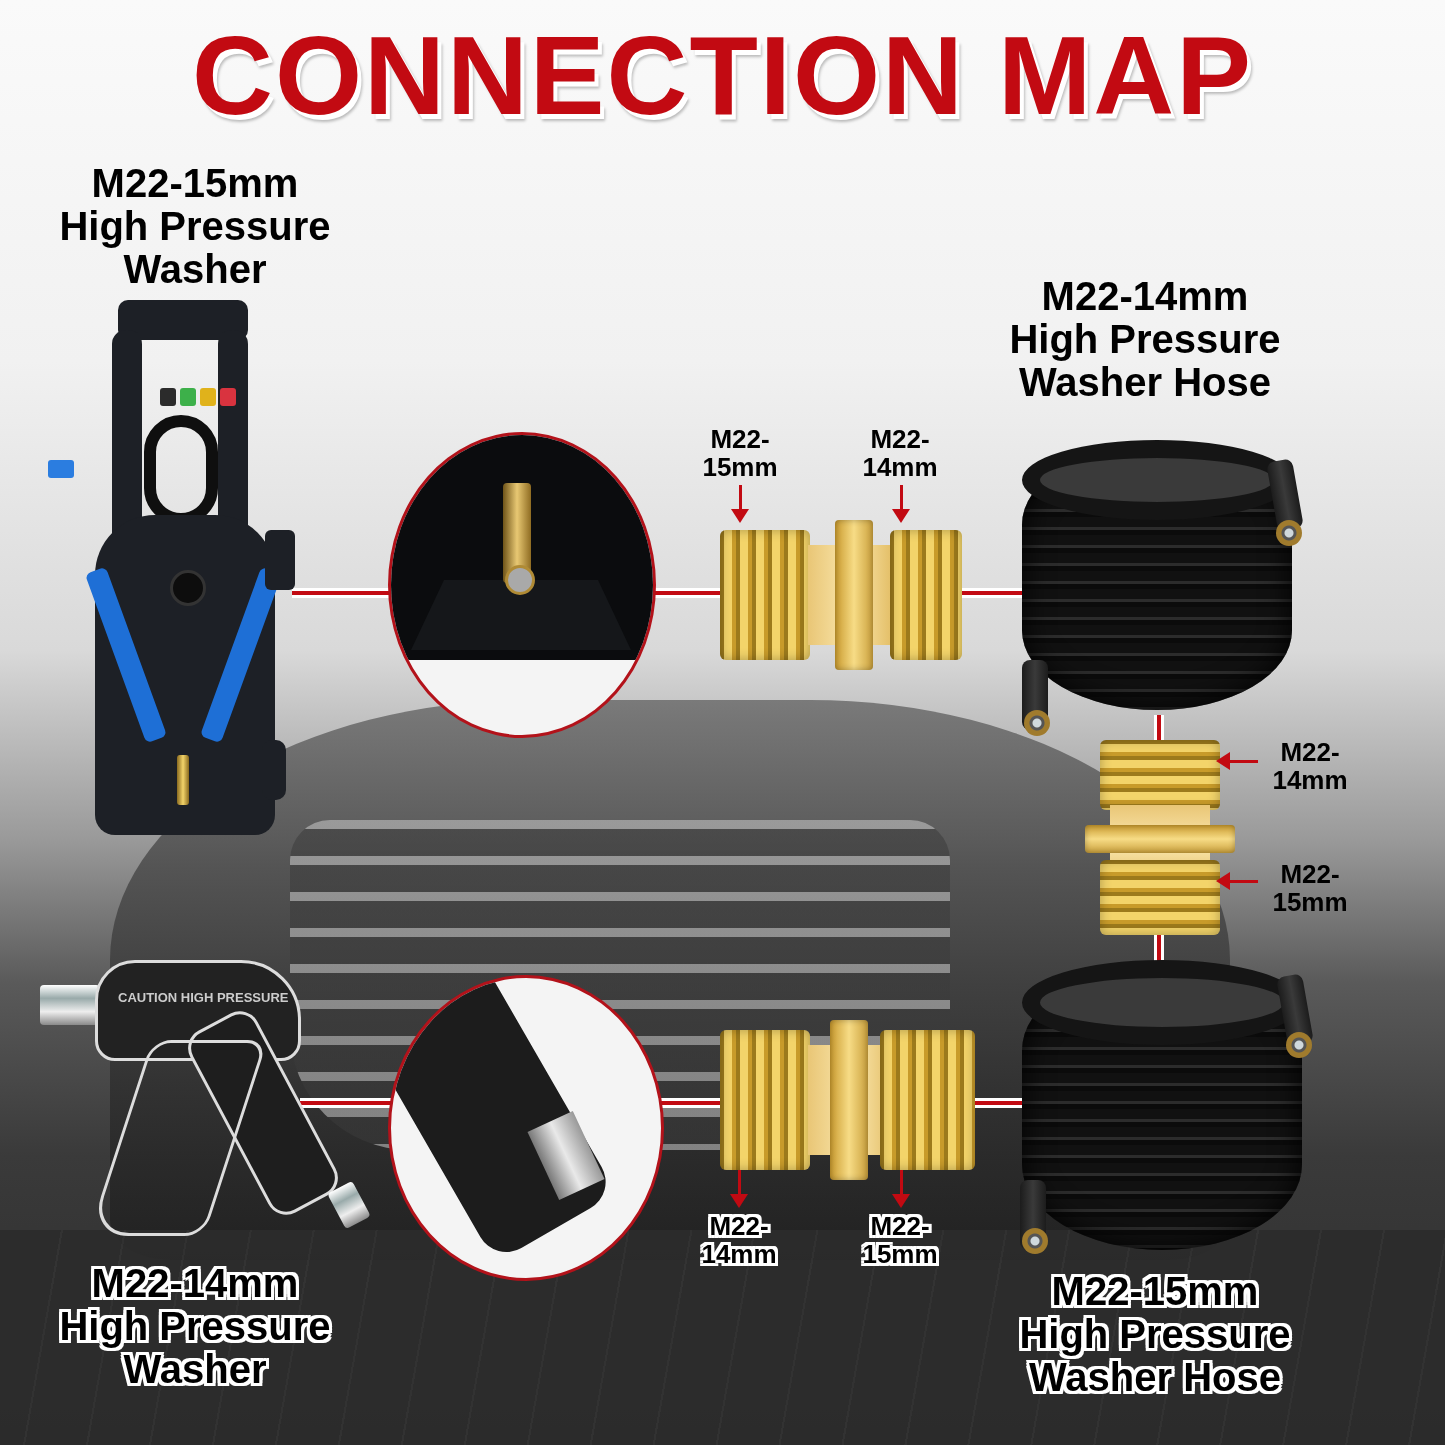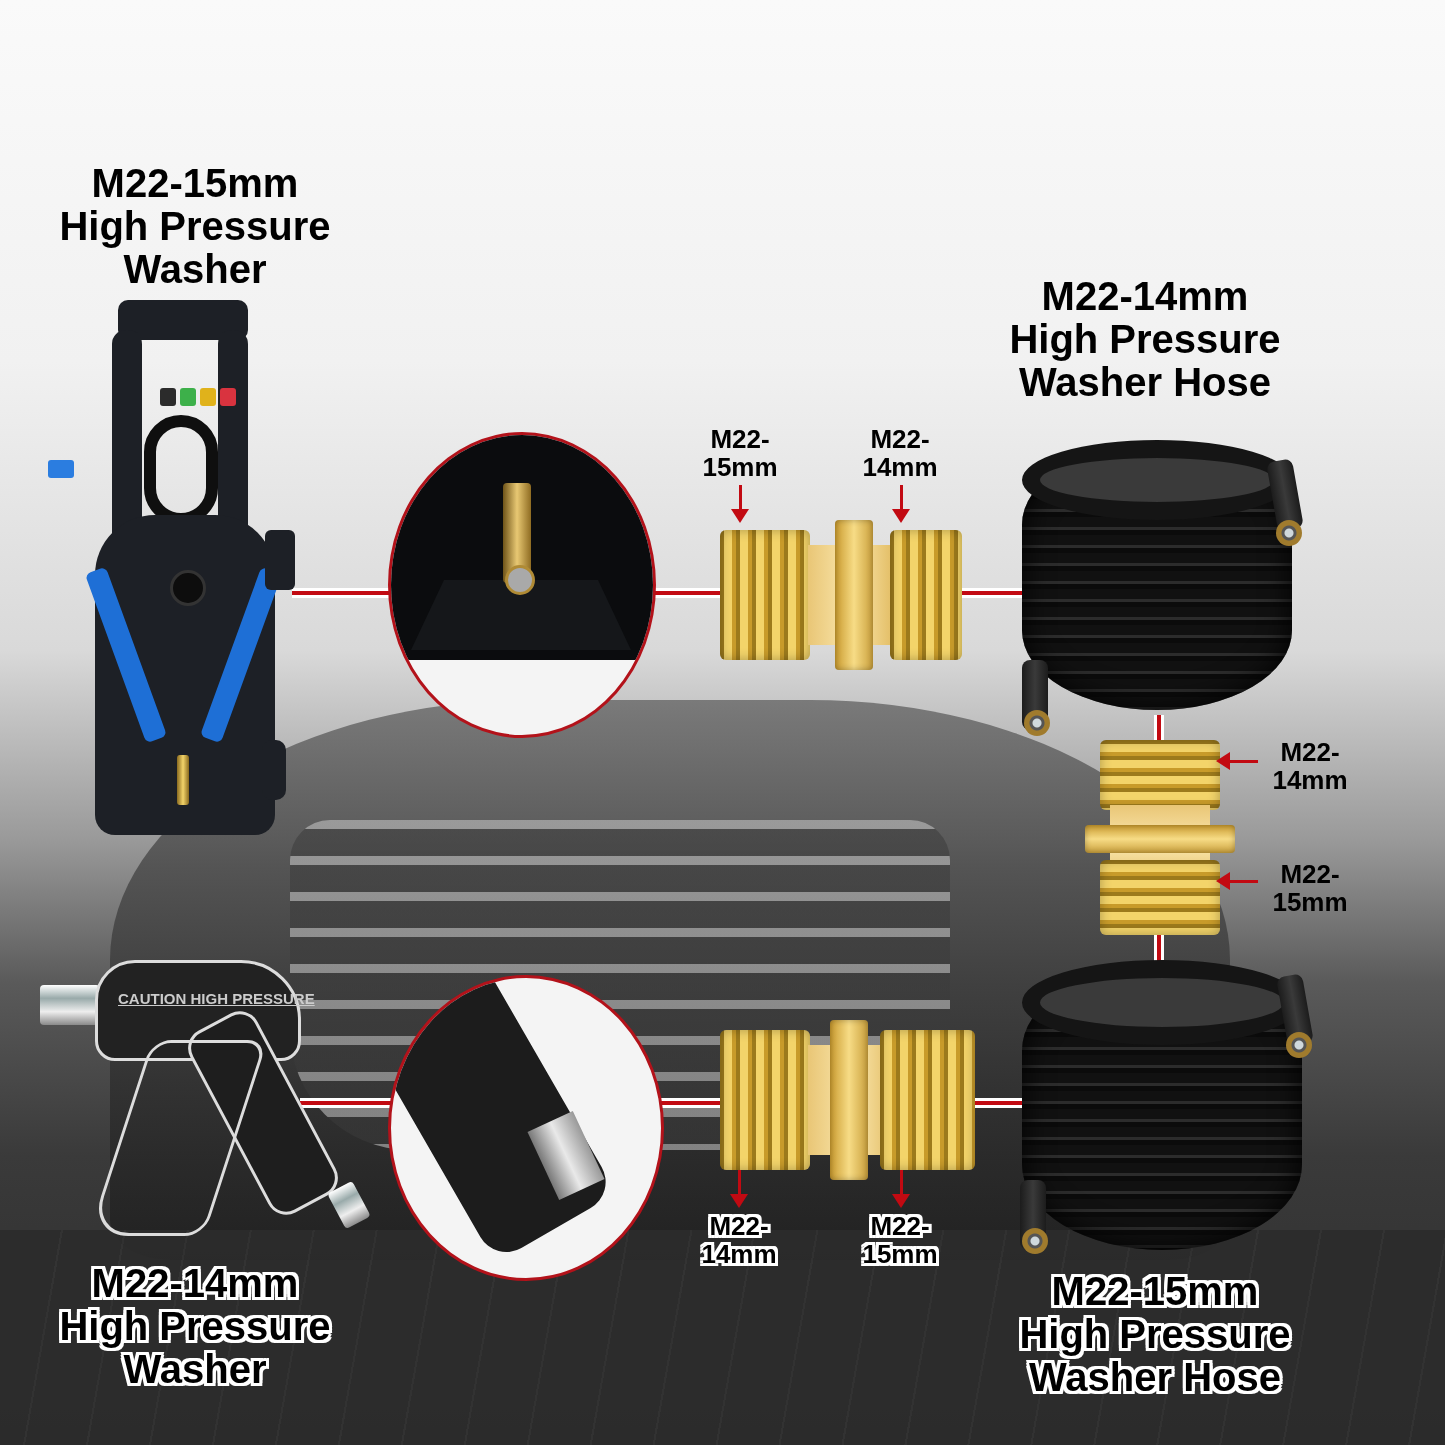--- a/index.html
+++ b/index.html
@@ -47,31 +47,32 @@
   .hose-fitting{position:absolute;width:26px;height:26px;border-radius:50%;background:radial-gradient(circle,#cfd8dc 0 4px,#555 5px 7px,#a07b2d 8px 13px);}
   
   .washer{position:absolute;}
   .w-frame{position:absolute;background:#1d2026;border-radius:14px;}
   .w-blue{position:absolute;background:#1e6fd6;}
   .nozzle{position:absolute;width:16px;height:18px;border-radius:3px;}
   
   .gun-body{position:absolute;background:#222;border-radius:40px 60px 20px 20px;border:3px solid #ddd;}
   .gun-grip{position:absolute;background:#1e1e1e;border:3px solid #ddd;border-radius:20px;transform:rotate(-28deg);}
   .gun-tip{position:absolute;background:linear-gradient(180deg,#fff,#9aa,#eee,#8a8a8a);border-radius:4px;}
-  .caution{position:absolute;color:#ccc;font-family:"Liberation Sans",sans-serif;font-size:15px;font-weight:700;text-decoration:underline;}
+  .caution{position:absolute;color:#ccc;font-family:"Liberation Sans",sans-serif;font-size:13px;font-weight:700;}
 </style>
 </head>
 <body>
 
 <div class="canvas">
 
   <div class="car"></div>
   <div class="grille"></div>
   <div class="floor"></div>
 
+  <div class="title">CONNECTION MAP</div>
 
   <div class="hline" style="left:292px;top:591px;width:730px;"></div>
   <div class="vline" style="left:1157px;top:715px;width:4px;height:260px;"></div>
   <div class="hline" style="left:300px;top:1101px;width:730px;"></div>
 
   <div class="label big" style="left:20px;top:162px;width:350px;">
     <span>M22-15mm</span>
     <span>High Pressure</span>
     <span>Washer</span>
   </div>

